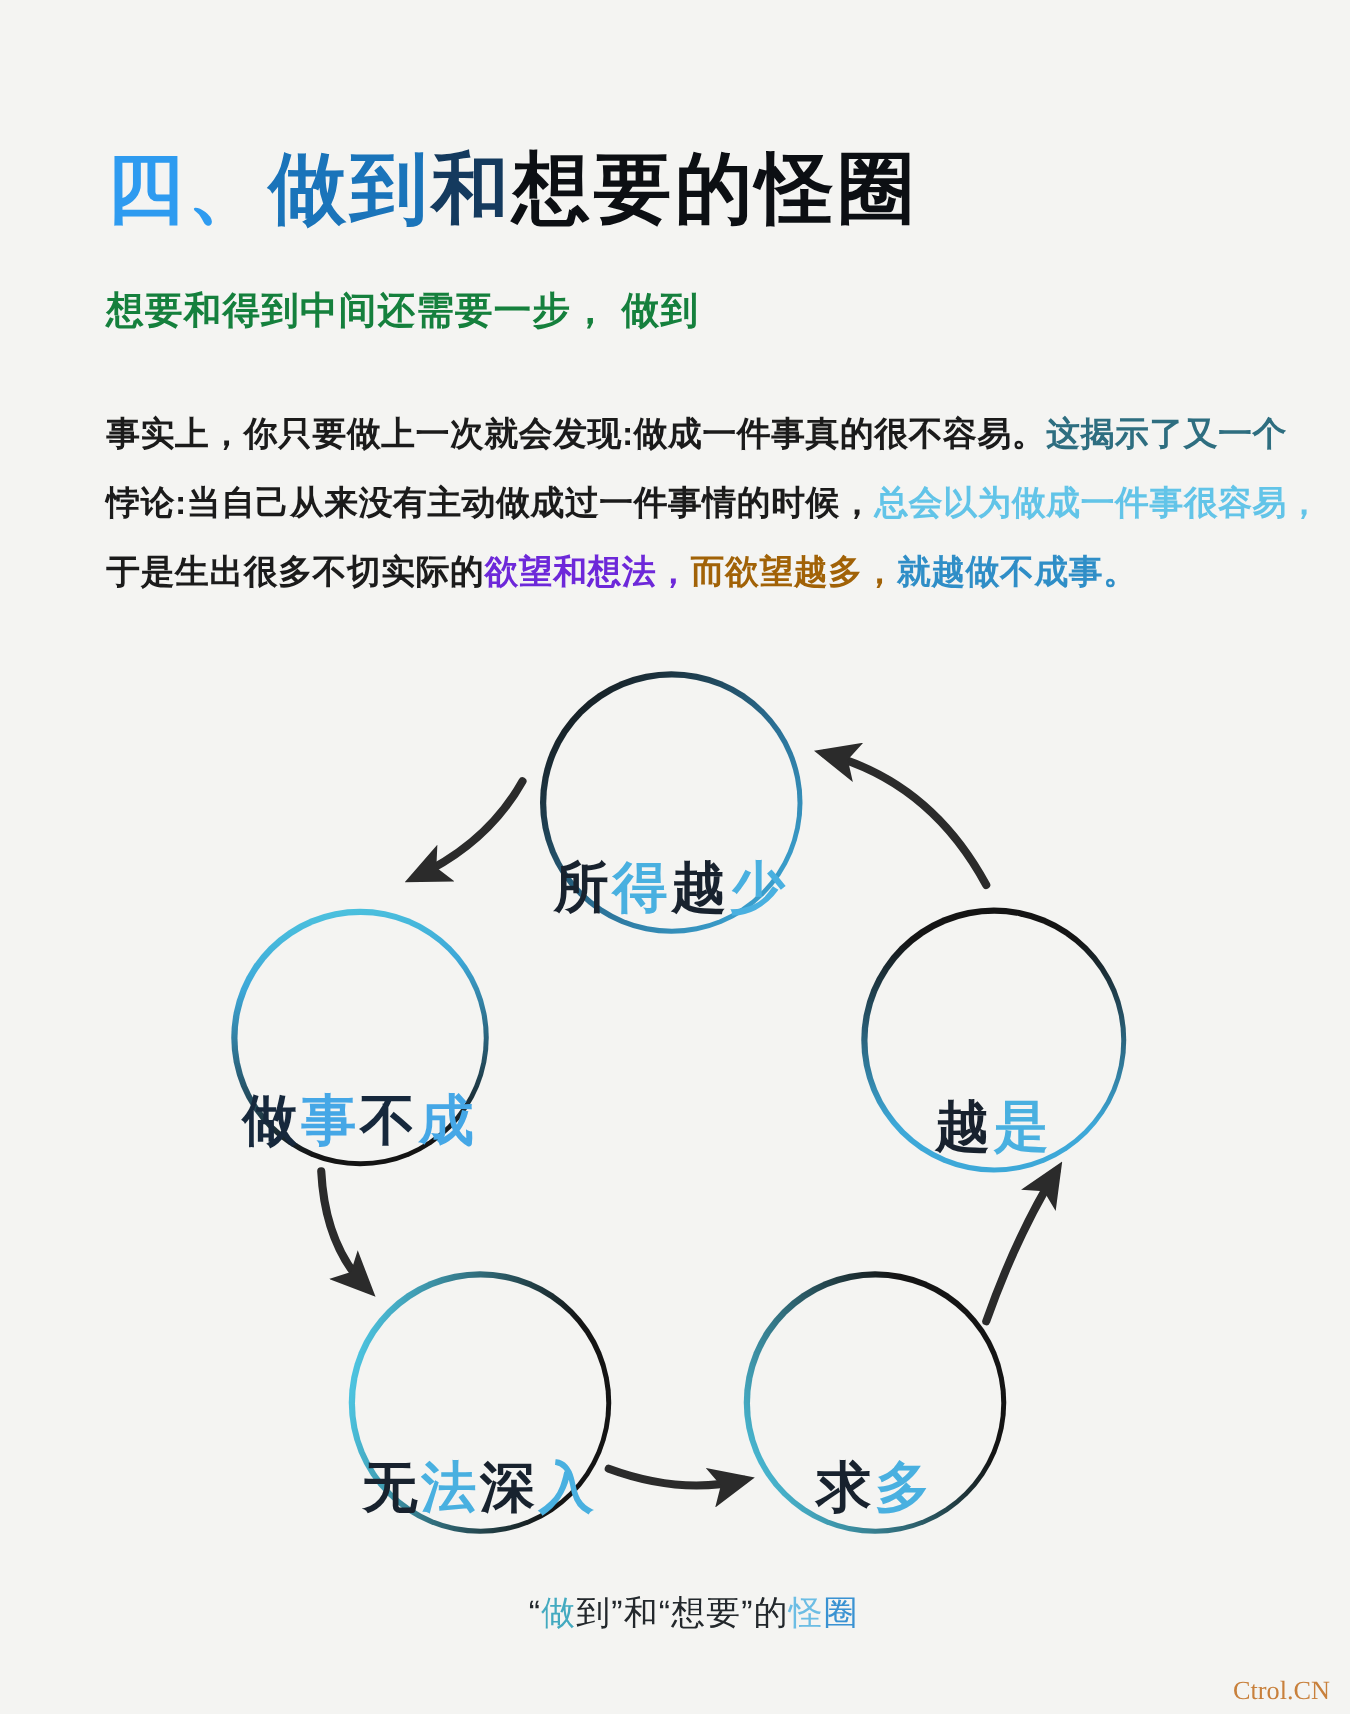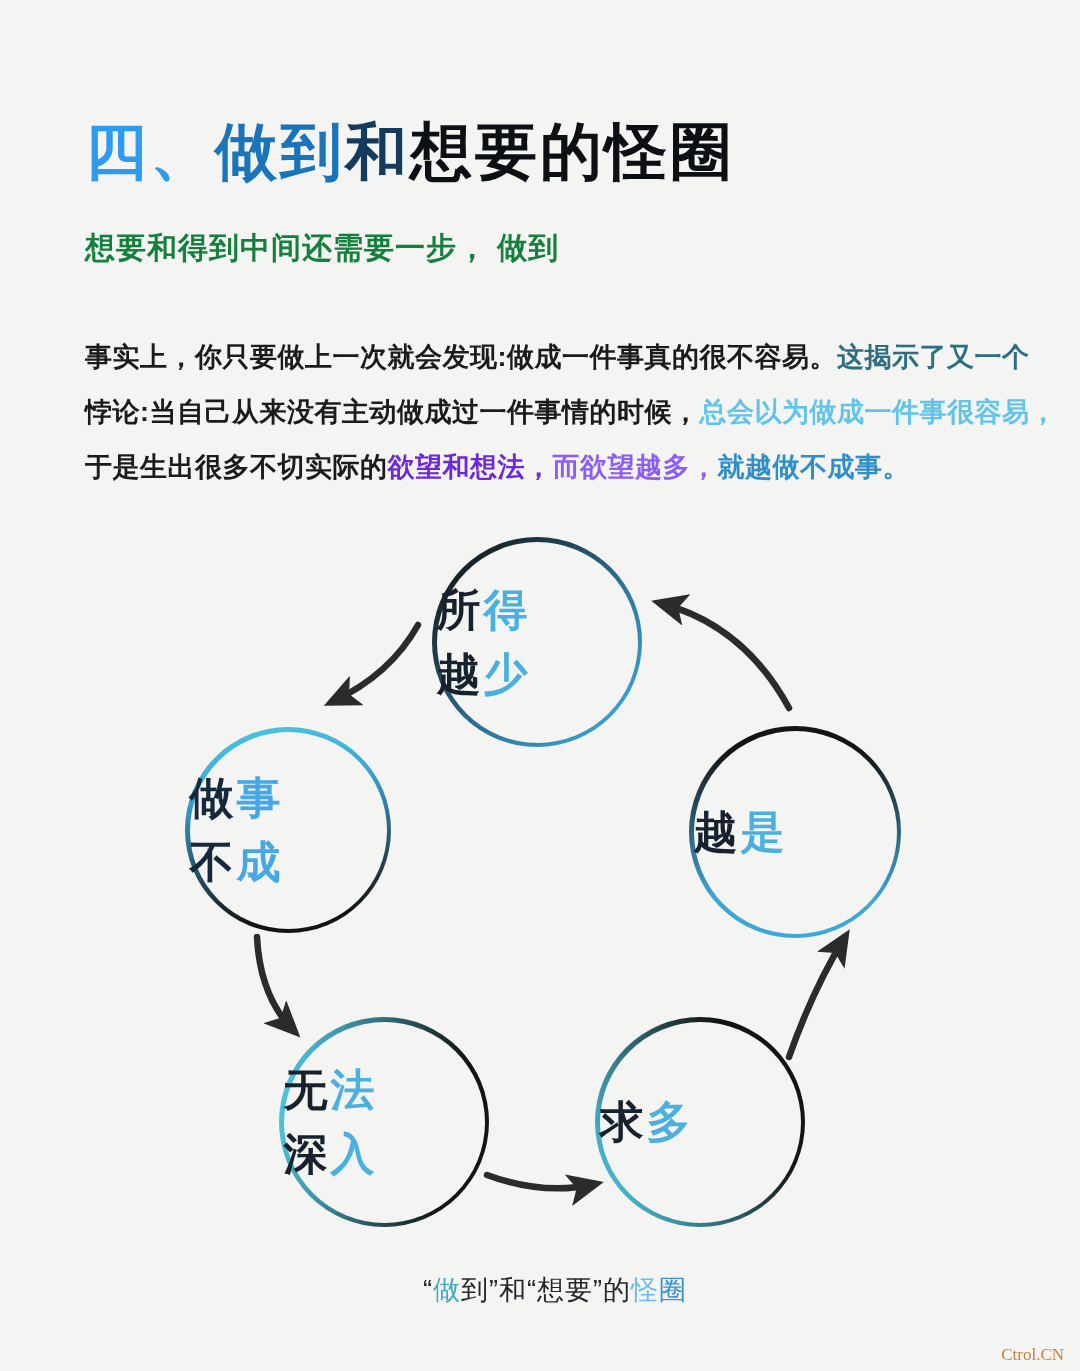--- a/index.html
+++ b/index.html
@@ -14,66 +14,66 @@
     position:absolute; left:85px; top:100px;
     font-size:62px; font-weight:900; letter-spacing:3px;
     line-height:1.15; white-space:nowrap;margin-top:16px;
   }
   .subtitle {
     position:absolute; left:85px; top:228px;
     font-size:30px; font-weight:700; color:#15803d;
     letter-spacing:1px;
   }
   .paragraph {
-    position:absolute; left:85px; top:330px; width:960px;
+    position:absolute; left:85px; top:320px; width:960px;
     font-size:27px; font-weight:600; letter-spacing:0.5px;
   }
   .pline { display:block; height:55px; line-height:55px; white-space:nowrap; }
   .diagram {
     position:absolute; left:0; top:505px; width:1080px; height:770px;
   }
   .arrows { position:absolute; left:0; top:0; pointer-events:none; }
   .node { position:absolute; }
   .ring {
     width:100%; height:100%; border-radius:50%; padding:4.5px;
   }
   .ring-top { background:linear-gradient(135deg,#141414 8%,#2a6f94 55%,#3da8d8 92%); }
   .ring-left { background:linear-gradient(172deg,#4cc2de 4%,#3da8d8 28%,#141414 88%); }
   .ring-right { background:linear-gradient(180deg,#141414 12%,#3da8d8 82%); }
   .ring-bl { background:linear-gradient(100deg,#4cc2de 8%,#141414 78%); }
   .ring-br { background:linear-gradient(62deg,#4cc2de 8%,#141414 72%); }
   .ring-inner {
     width:100%; height:100%; border-radius:50%; background:#f4f4f2;
-    display:flex; flex-direction:column; align-items:flex-start; justify-content:center;
+    display:flex; align-items:flex-end; justify-content:center;
   }
   .nline {
     font-size:44px; font-weight:700; line-height:64px;
     letter-spacing:3px; white-space:nowrap;
   }
   .caption {
     position:absolute; left:0; top:1272px; width:1110px; text-align:center;
     font-size:27px; font-weight:500; letter-spacing:1px;
   }
   .watermark {
     position:absolute; right:16px; bottom:6px;
     font-family:"Liberation Serif","DejaVu Serif",serif;
-    font-size:17px;
+    font-size:21px;
   }
 </style>
 </head>
 <body>
 
 <h1 class="title"><span style="color: rgb(46, 155, 240);">四、</span><span style="color: rgb(26, 116, 186);">做到</span><span style="color: rgb(20, 58, 94);">和</span><span style="color: rgb(12, 15, 19);">想要的怪圈</span></h1>
 
 <div class="subtitle">想要和得到中间还需要一步， 做到</div>
 
 <div class="paragraph">
   <span class="pline"><span style="color: rgb(27, 27, 27);">事实上，你只要做上一次就会发现:做成一件事真的很不容易。</span><span style="color: rgb(46, 110, 128);">这揭示了又一个</span></span>
   <span class="pline"><span style="color: rgb(27, 27, 27);">悖论:当自己从来没有主动做成过一件事情的时候，</span><span style="color: rgb(98, 196, 232);">总会以为做成一件事很容易，</span></span>
-  <span class="pline"><span style="color: rgb(27, 27, 27);">于是生出很多不切实际的</span><span style="color: #6d28d9;">欲望和想法，</span><span style="color: #8b5cf6;">而欲望越多，</span><span style="color: rgb(47, 142, 199);">就越做不成事。</span></span>
+  <span class="pline"><span style="color: rgb(27, 27, 27);">于是生出很多不切实际的</span><span style="color: #6d28d9;">欲望和想法，</span><span style="color: #a16207;">而欲望越多，</span><span style="color: rgb(47, 142, 199);">就越做不成事。</span></span>
 </div>
 
 <div class="diagram">
 
   <svg class="arrows" width="1080" height="770" viewBox="0 0 1080 770">
     <defs>
       <marker id="ah" markerWidth="5.6" markerHeight="5" refX="4.2" refY="2.5" orient="auto" markerUnits="strokeWidth">
         <path d="M0,0 L5.6,2.5 L0,5 L1.3,2.5 Z" fill="#2b2b2b"></path>
       </marker>
     </defs>

